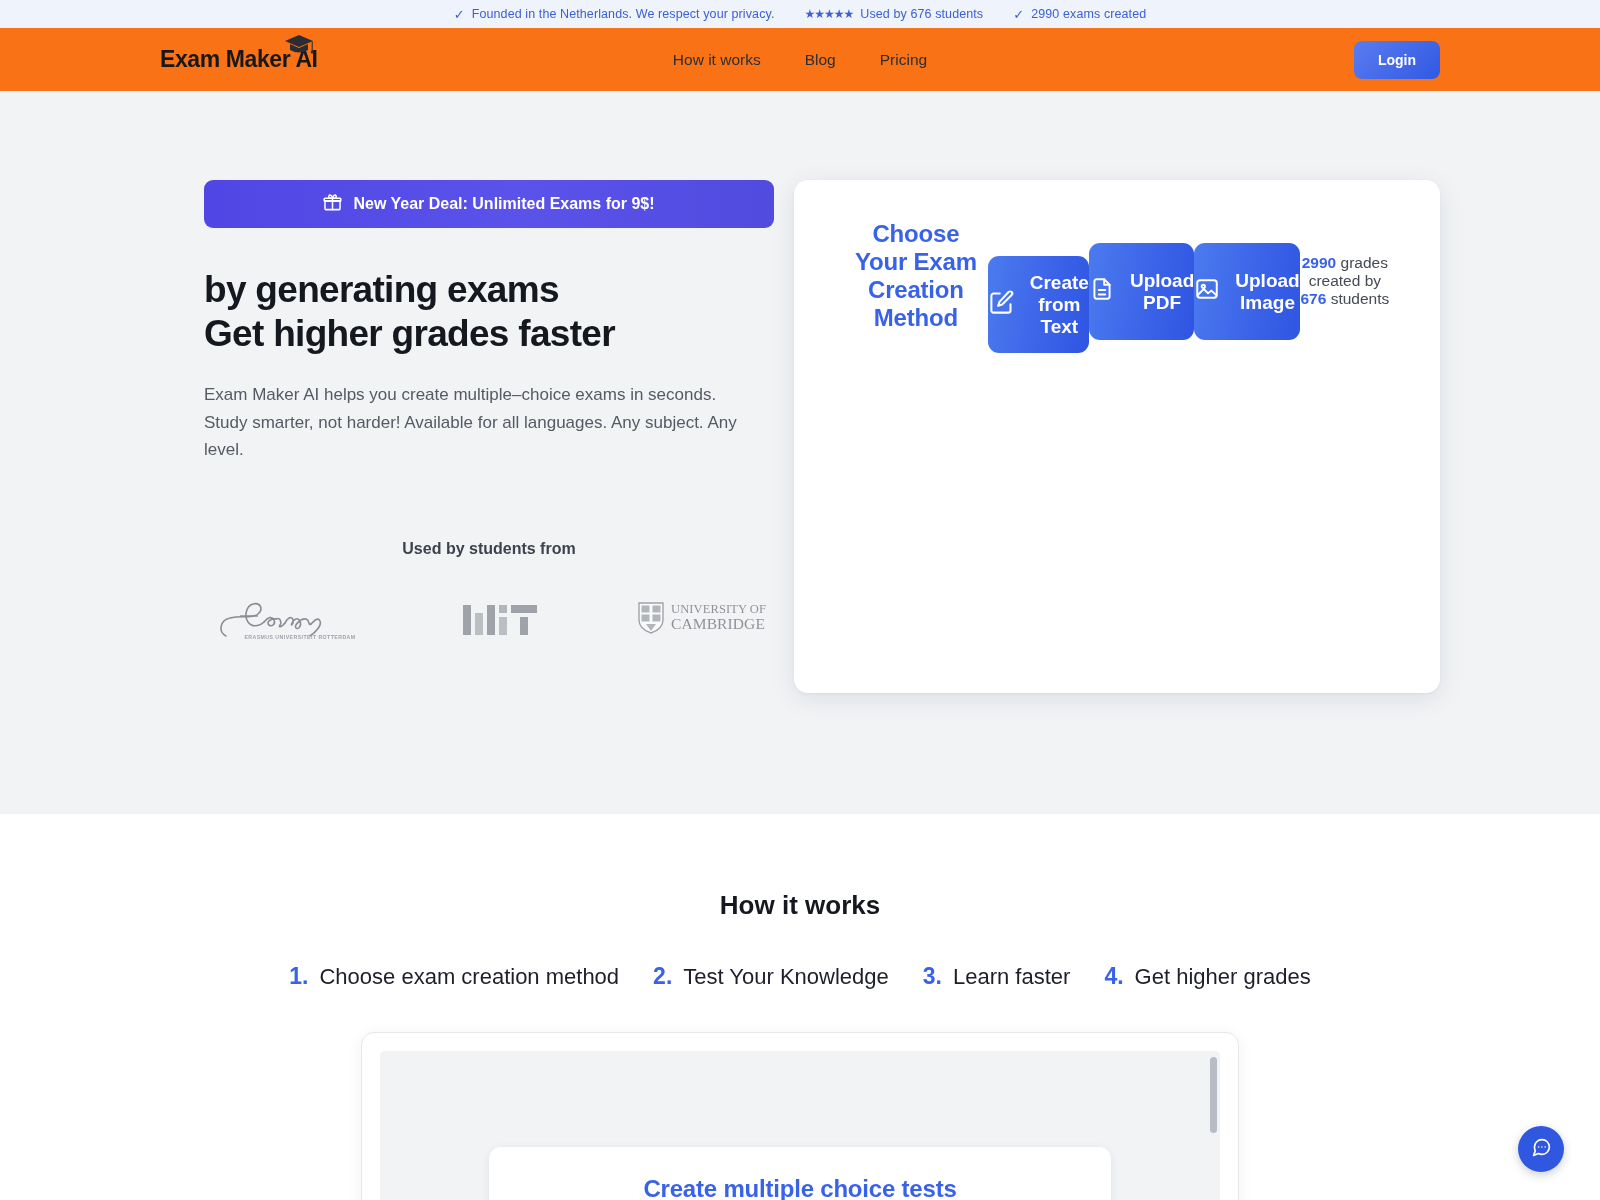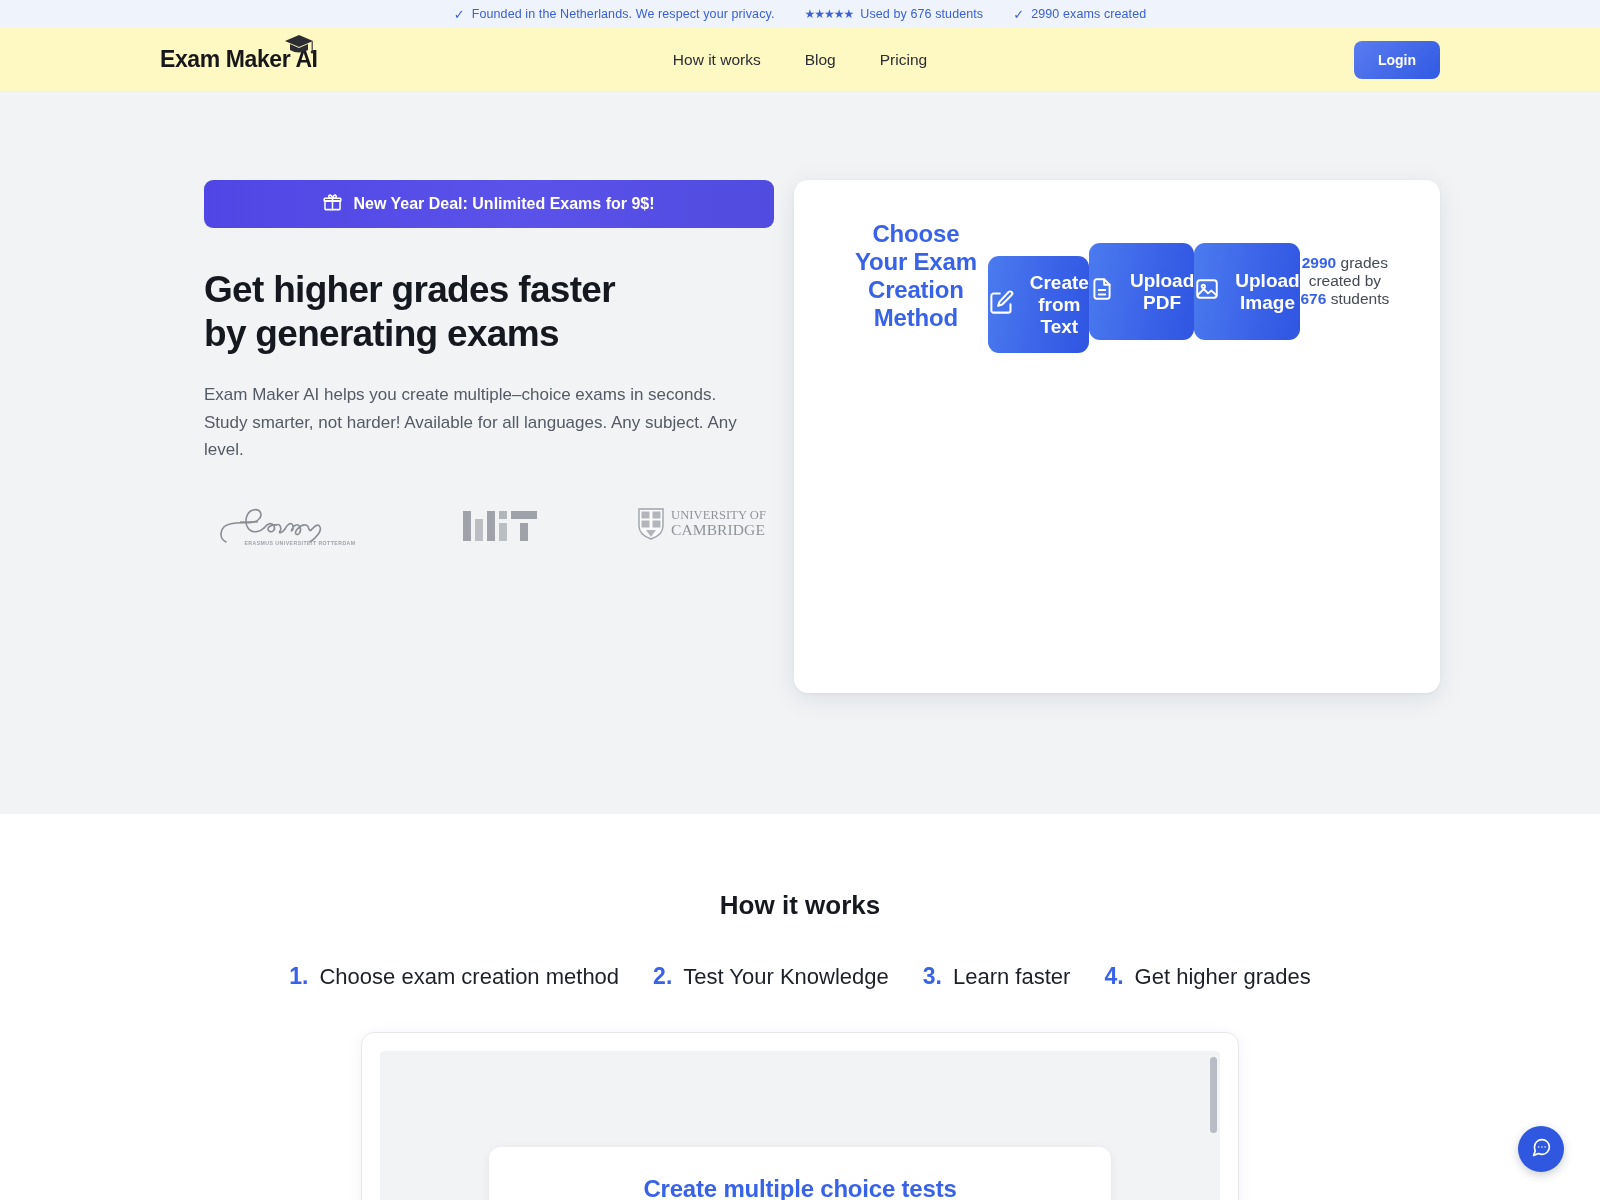--- a/index.html
+++ b/index.html
@@ -20,21 +20,21 @@
     color: #3b60d8;
     letter-spacing: .1px;
   }
   .announce-item { display: flex; align-items: center; gap: 7px; white-space: nowrap; }
   .check { font-size: 13px; color: #3b60d8; line-height: 1; }
   .stars { letter-spacing: -1px; font-size: 12px; color: #3b60d8; }
 
   
   .header {
     height: 64px;
-    background: #fef9c3;
+    background: #f97316;
     display: flex; align-items: center;
     padding: 0 160px;
     position: relative;
     border-bottom: 1px solid #f1f1f3;
   }
   .logo-wrap { display: flex; align-items: flex-start; position: relative; }
   .logo-text {
     font-size: 23px; font-weight: 700; color: #17181c;
     letter-spacing: -.4px; line-height: 1;
   }
@@ -257,26 +257,27 @@
           <rect x="1.5" y="6.5" width="21" height="4" rx="1"></rect>
           <line x1="12" y1="6.5" x2="12" y2="21"></line>
           <path d="M12 6.5 C12 6.5 11 2.5 8.5 2.5 A2.2 2.2 0 0 0 8.5 6.5 Z"></path>
           <path d="M12 6.5 C12 6.5 13 2.5 15.5 2.5 A2.2 2.2 0 0 1 15.5 6.5 Z"></path>
         </svg>
       </span>
       <span>New Year Deal: Unlimited Exams for 9$!</span>
     </div>
 
     <h1 class="hero-title">
+      <div>by generating exams</div>
       <div>Get higher grades faster</div>
-      <div>by generating exams</div>
     </h1>
 
     <p class="hero-sub">Exam Maker AI helps you create multiple–choice exams in seconds. Study smarter, not harder! Available for all languages. Any subject. Any level.</p>
 
+    <div class="used-by">Used by students from</div>
 
     <div class="logos">
 
       <div class="logo-item">
         <svg width="150" height="44" viewBox="0 0 150 44">
           <path d="M14 40 C6 36 8 24 18 22 C30 19 40 23 46 18 C52 13 48 6 41 8
                    C34 10 32 20 36 26 C40 32 48 30 52 26" fill="none" stroke="#4b4f58" stroke-width="1.6" stroke-linecap="round"></path>
           <path d="M52 26 C56 21 60 20 62 24 C64 28 60 31 57 29 C54 27 58 22 64 23" fill="none" stroke="#4b4f58" stroke-width="1.6" stroke-linecap="round"></path>
           <path d="M64 23 C68 21 70 26 68 29 C66 32 70 31 73 27" fill="none" stroke="#4b4f58" stroke-width="1.6" stroke-linecap="round"></path>
           <path d="M73 27 C76 21 80 20 81 24 C82 28 78 31 80 27 C82 23 86 21 88 25" fill="none" stroke="#4b4f58" stroke-width="1.6" stroke-linecap="round"></path>

